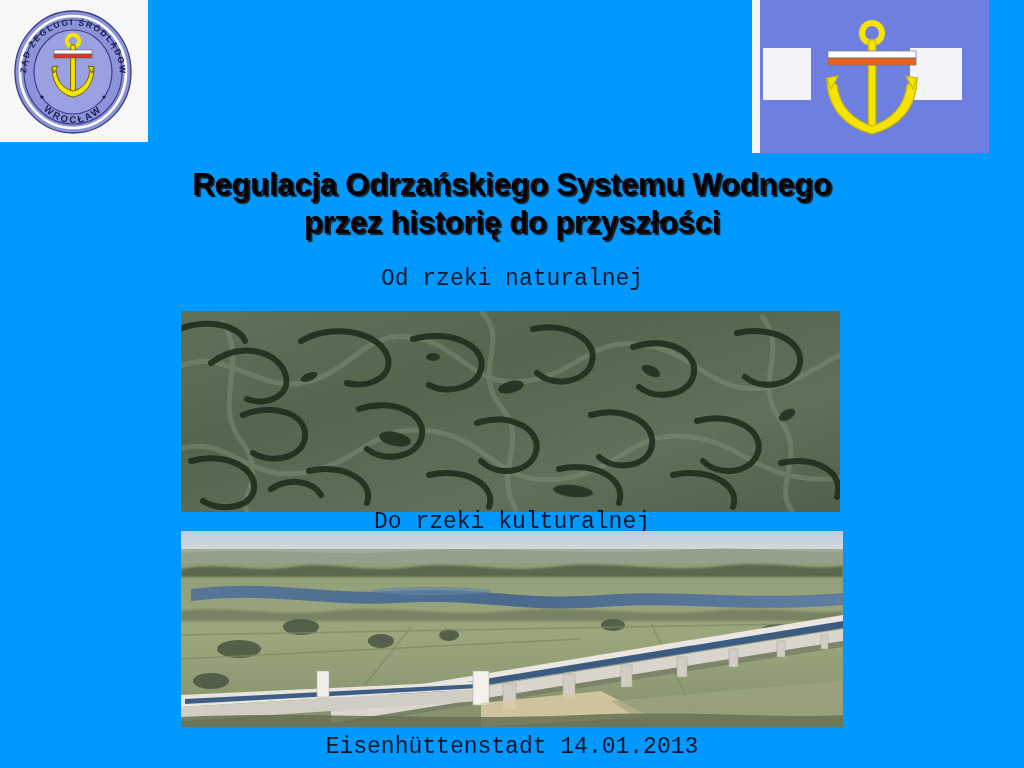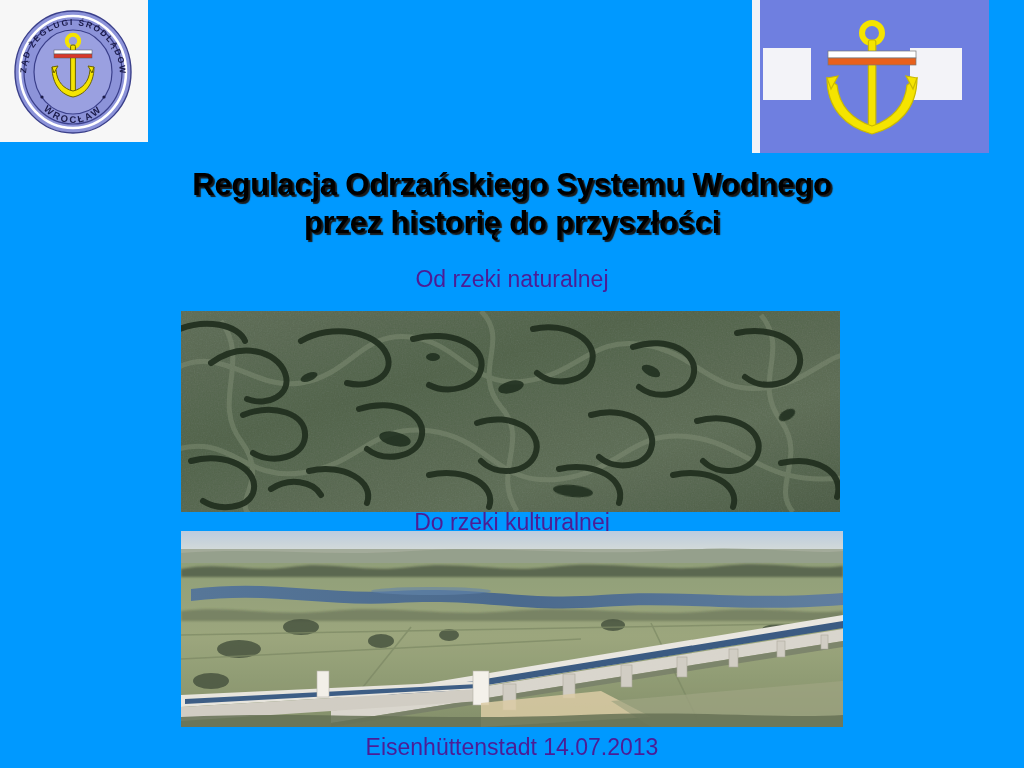--- a/index.html
+++ b/index.html
@@ -55,22 +55,22 @@
     text-shadow: 2px 2px 1px #1a1a1a;
     white-space: pre-line;
   }
 
   
   .caption {
     position: absolute;
     width: 1024px;
     left: 0;
     text-align: center;
-    color: #4c1d95;
-    font-family: Liberation Sans, sans-serif;
+    color: #0f172a;
+    font-family: Liberation Mono, monospace;
     font-size: 23px;
     line-height: 28px;
   }
   #caption-top    { top: 265px; }
   #caption-middle { top: 508px; }
   #caption-bottom { top: 733px; }
   
   #caption-middle, #caption-bottom { width: 1024px; }
   #caption-middle { text-indent: 0; }
 
@@ -314,15 +314,15 @@
         <path d="M 300,172 L 420,160 L 470,186 L 300,196 Z" fill="#d9c9a0" opacity="0.85"></path>
         <path d="M 430,170 L 662,150 L 662,196 L 470,196 Z" fill="#9a9f7c" opacity="0.7"></path>
       </g>
 
       <path d="M 0,186 C 120,180 260,190 400,184 C 520,179 600,188 662,184 L 662,196 L 0,196 Z" fill="#5e6a4c" opacity="0.85"></path>
 
       <rect width="662" height="196" fill="#ffffff" opacity="0.05" filter="url(#grainCul)"></rect>
     </svg>
   </div>
 
-  <div id="caption-bottom" class="caption">Eisenhüttenstadt 14.07.2013</div>
+  <div id="caption-bottom" class="caption">Eisenhüttenstadt 14.01.2013</div>
 
 </div>
 
 </body></html>

